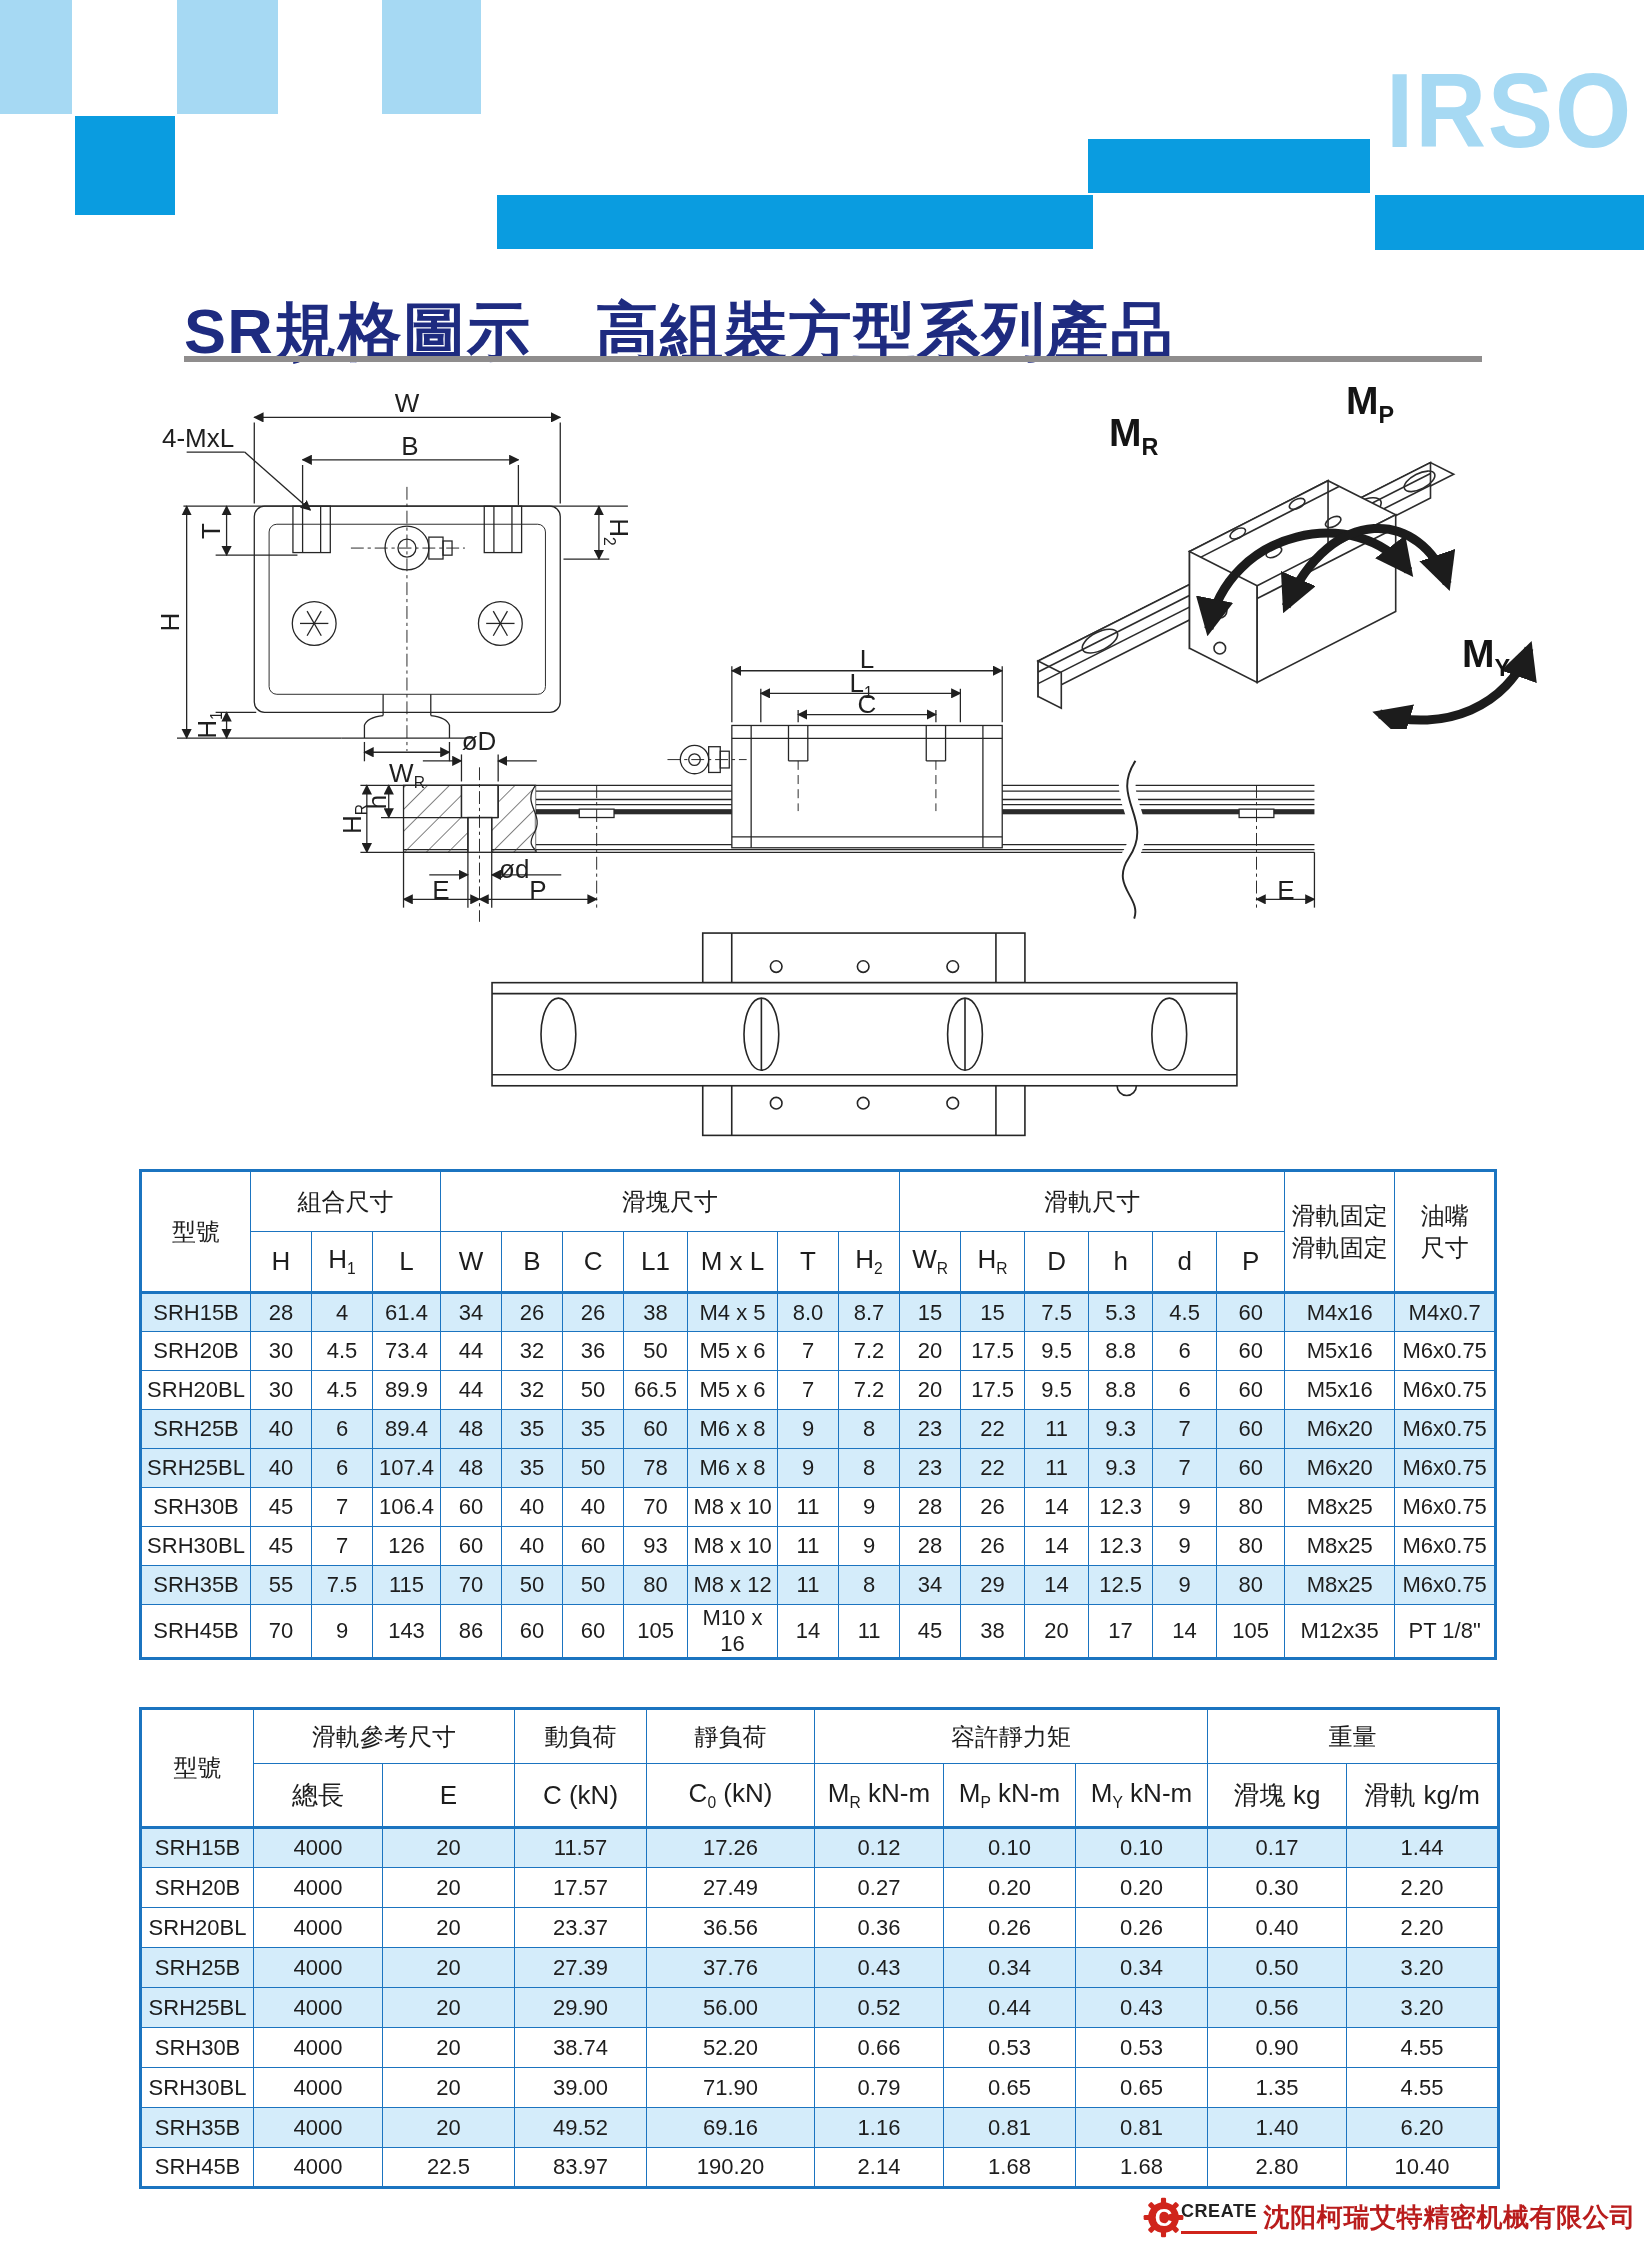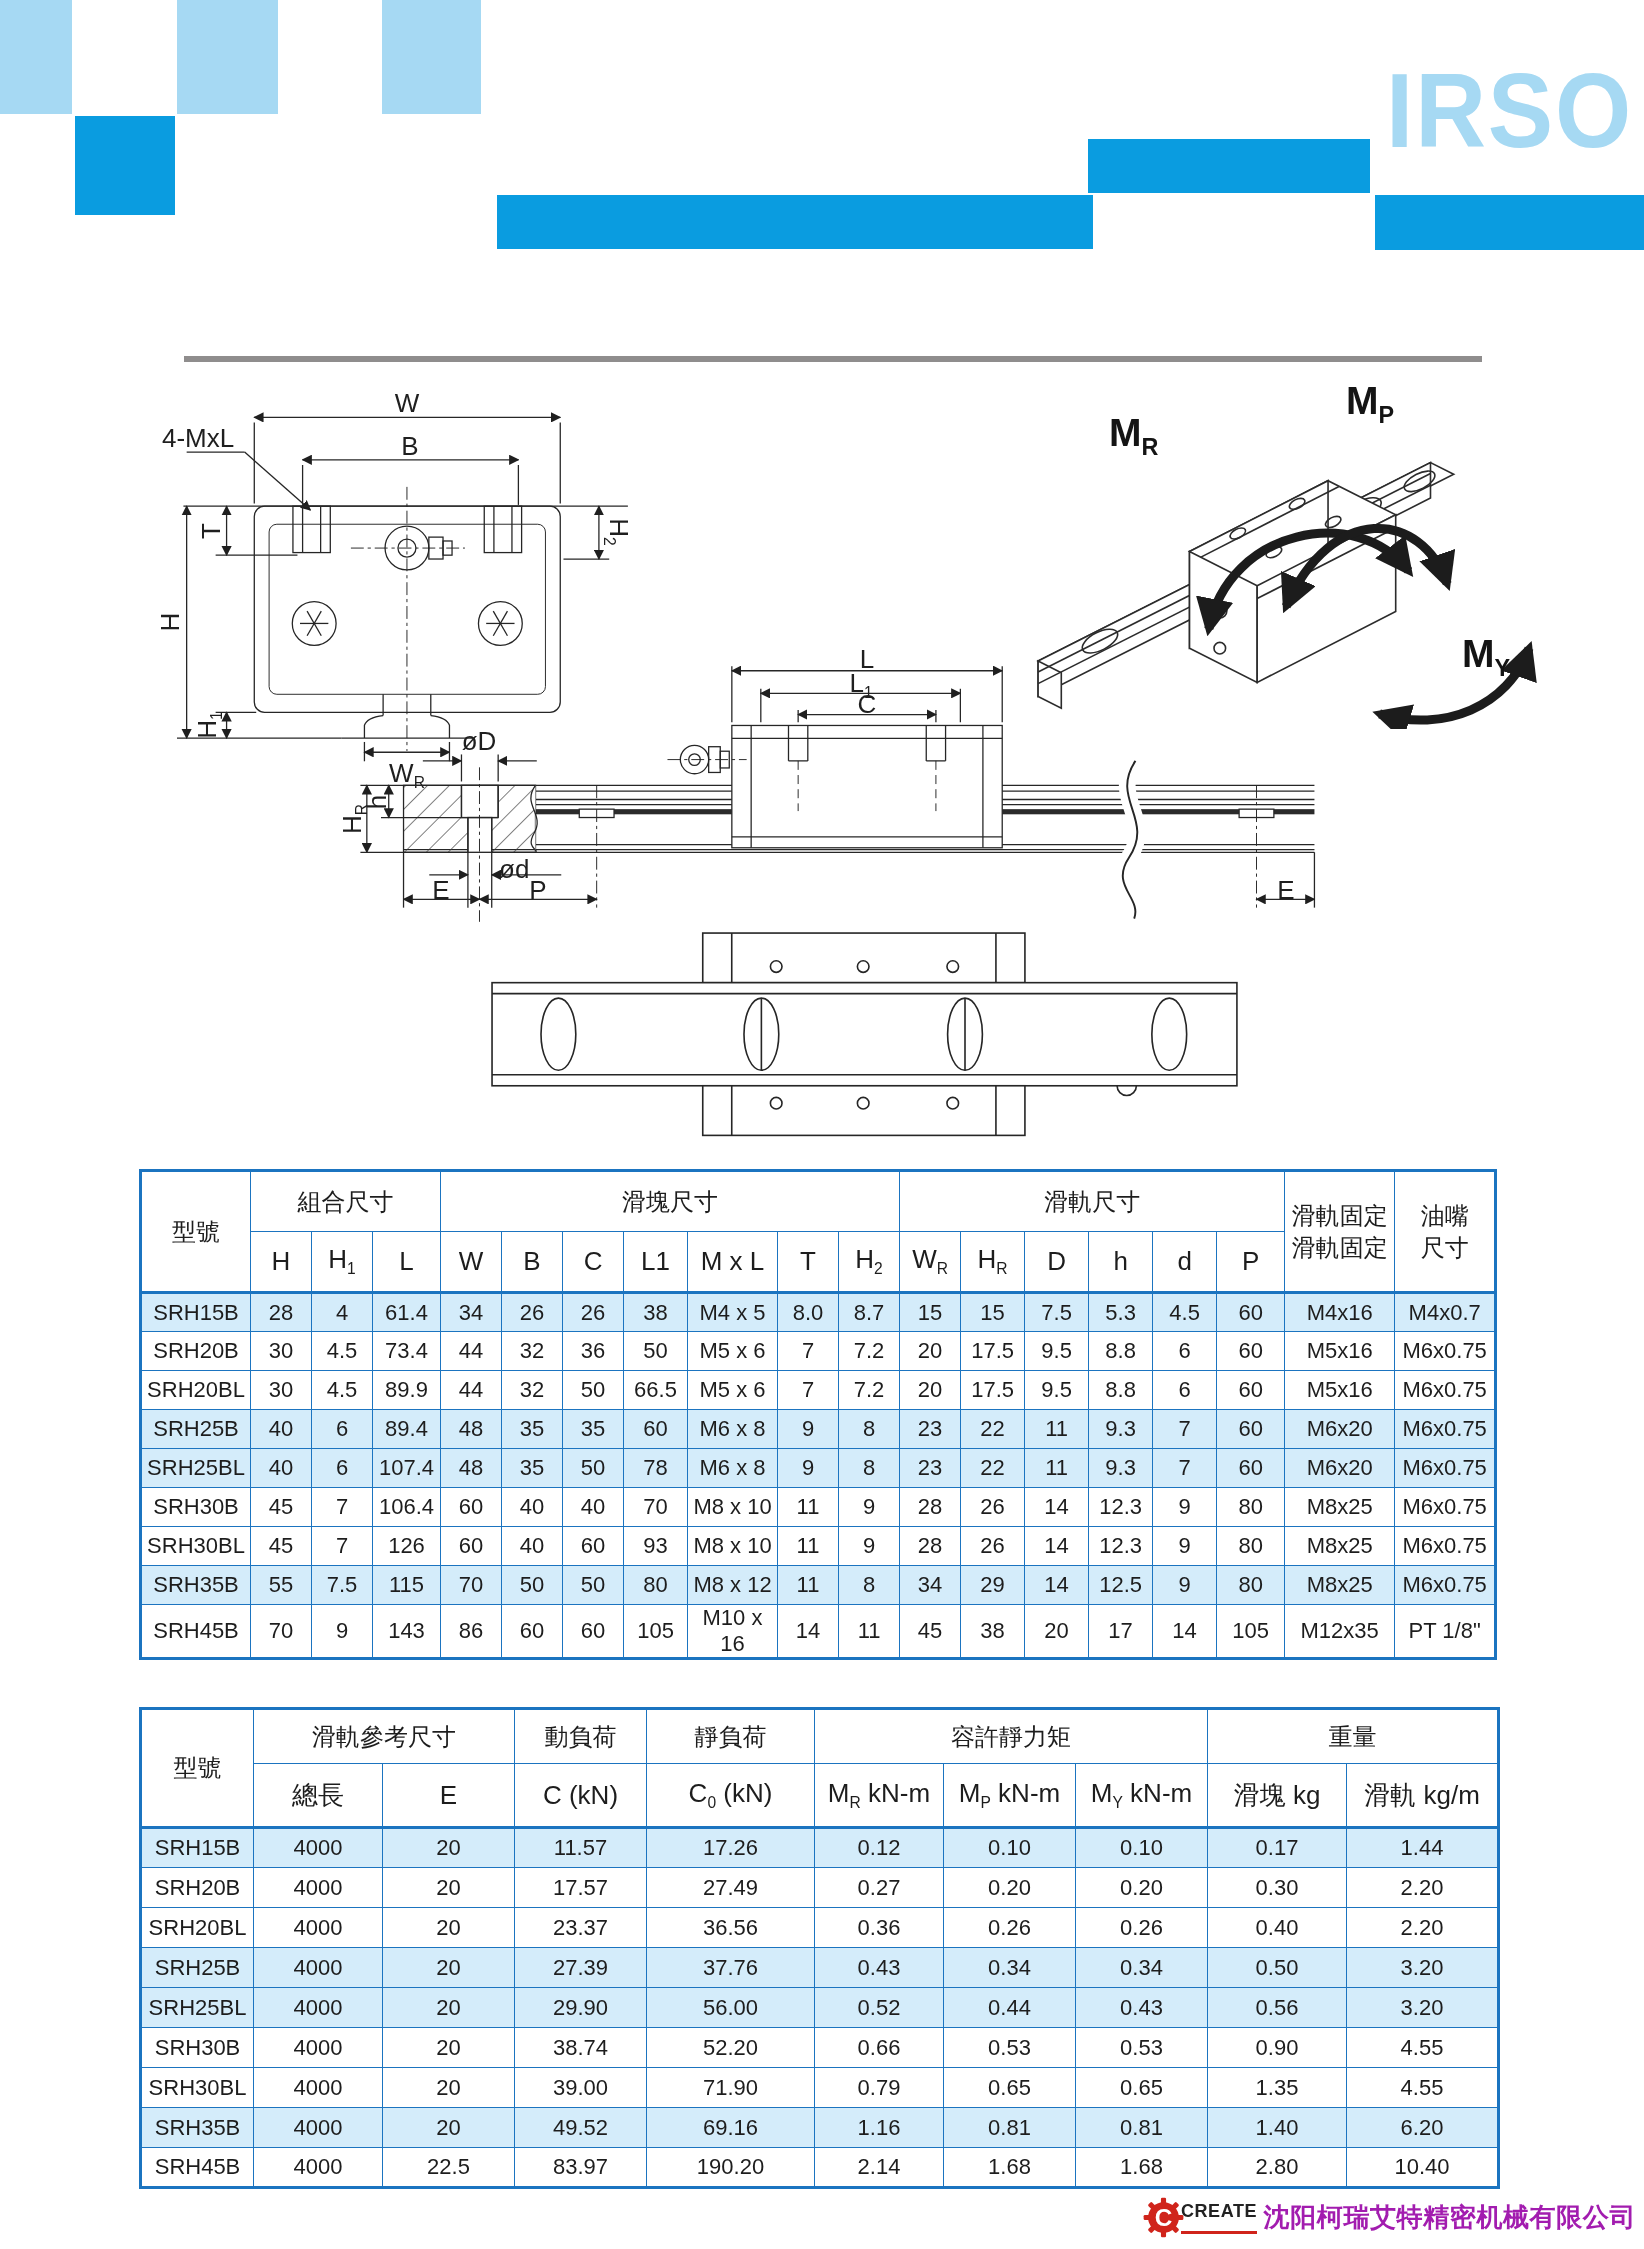--- a/index.html
+++ b/index.html
@@ -56,36 +56,37 @@
   #t1 tbody tr{height:39px;}
   #t2 tbody tr{height:40px;}
 
   
   .footer{
     position:absolute;right:9px;top:2197px;display:flex;align-items:center;gap:6.4px;
   }
   .create-wrap{display:flex;flex-direction:column;align-items:flex-start;margin-left:-9px;}
   .create-label{font-size:18px;font-weight:800;color:#222;letter-spacing:0.6px;
                 border-bottom:3.2px solid #d0241b;padding-bottom:9px;}
-  .company-name{font-size:26px;font-weight:700;color:#a21caf;letter-spacing:0.6px;white-space:nowrap;}
+  .company-name{font-size:26px;font-weight:700;color:#b91c1c;letter-spacing:0.6px;white-space:nowrap;}
 </style>
 </head>
 <body>
 
 <div class="page">
 
   <div class="deco light" style="left:0;top:0;width:72px;height:114px;"></div>
   <div class="deco dark" style="left:75px;top:116px;width:100px;height:99px;"></div>
   <div class="deco light" style="left:177px;top:0;width:101px;height:114px;"></div>
   <div class="deco light" style="left:382px;top:0;width:99px;height:114px;"></div>
   <div class="deco dark" style="left:497px;top:195px;width:596px;height:54px;"></div>
   <div class="deco dark" style="left:1088px;top:139px;width:282px;height:54px;"></div>
   <div class="deco dark" style="left:1375px;top:195px;width:269px;height:55px;"></div>
   <div class="brand-logo">IRSO</div>
 
+  <h1 class="page-title">SR規格圖示　高組裝方型系列產品</h1>
   <div class="title-underline"></div>
 
   <div class="diagram" style="left:148px;top:390px;width:496px;height:387px;">
     <svg width="496" height="387" viewBox="0 0 770 600">
       <defs>
         <marker id="ar1" viewBox="0 0 10 10" refX="9" refY="5" markerWidth="8" markerHeight="8" orient="auto-start-reverse">
           <path d="M0,0 L10,5 L0,10 z" fill="#1f1f1f"></path>
         </marker>
       </defs>
       <g stroke="#262626" stroke-width="2" fill="none">

